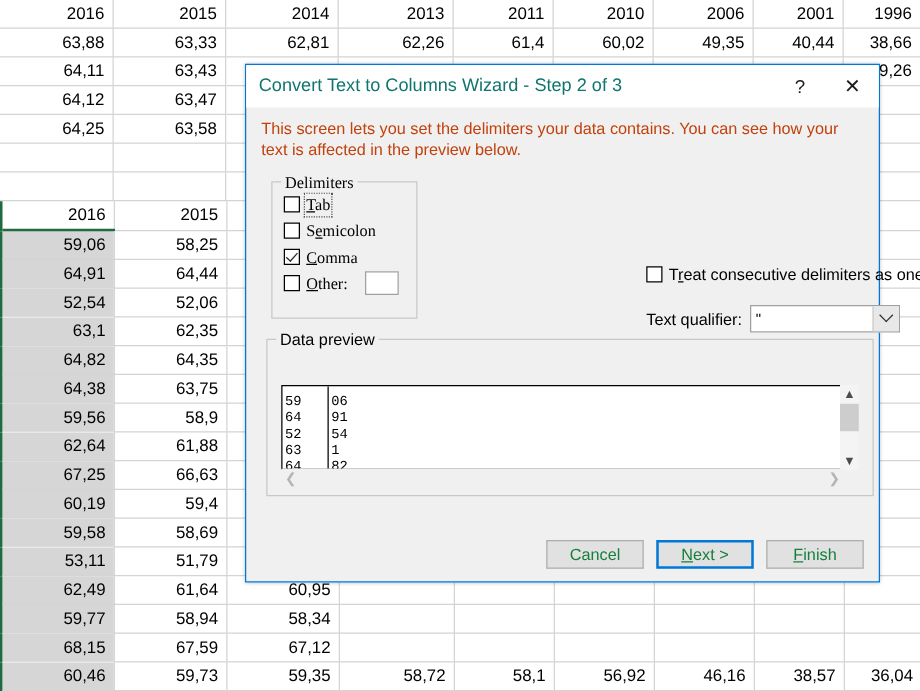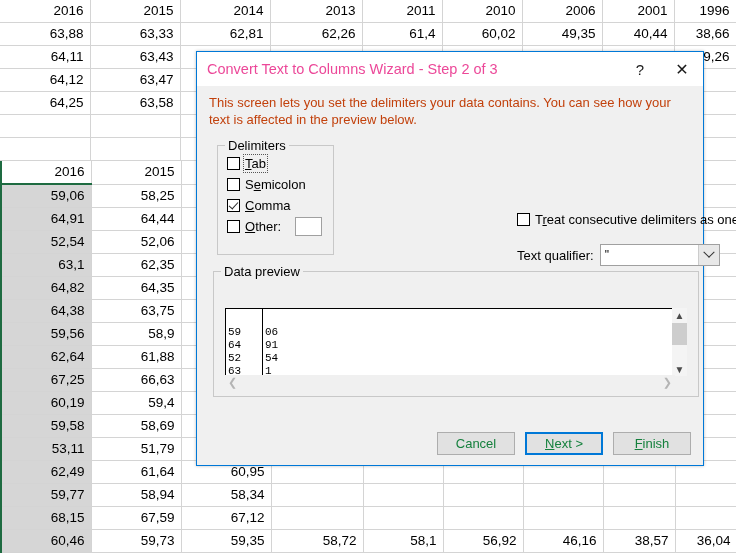--- a/index.html
+++ b/index.html
@@ -69,21 +69,21 @@
   #titlebar {
     height: 34px;
     background: #ffffff;
     display: flex;
     align-items: center;
     box-sizing: border-box;
     padding-left: 10px;
   }
   #dlg-title {
     font-size: 14.5px;
-    color: #ec4899;
+    color: #0f766e;
     flex: 1 1 auto;
     white-space: nowrap;
     font-family: "Liberation Sans", sans-serif;
   }
   .titlebtn {
     width: 42px;
     height: 34px;
     display: flex;
     align-items: center;
     justify-content: center;
@@ -125,20 +125,21 @@
     font-size: 13px;
     color: #000;
     white-space: nowrap;
   }
 
   #delim-group {
     width: 117px;
     height: 110px;
     margin-left: 8px;
     padding-top: 7px;
+    font-family: Liberation Serif, serif;
   }
   .cbrow {
     display: flex;
     align-items: center;
     height: 21px;
     padding-left: 9px;
   }
   .cbox {
     width: 13px;
     height: 13px;
@@ -235,21 +236,21 @@
     overflow: hidden;
   }
   .prev-col {
     position: absolute;
     top: 0;
     height: 100%;
     box-sizing: border-box;
     font-family: "Liberation Mono", monospace;
     font-size: 11px;
     line-height: 13px;
-    padding-top: 17px;
+    padding-top: 7px;
   }
   .prev-col .cell { padding-left: 2px; white-space: nowrap; }
   #prev-c0 { left: 0; width: 36px; }
   #prev-c1 { left: 36px; width: 412px; border-left: 1px solid #000; }
 
   .vscroll {
     position: absolute;
     right: 11px;
     top: 36px;
     width: 15px;

